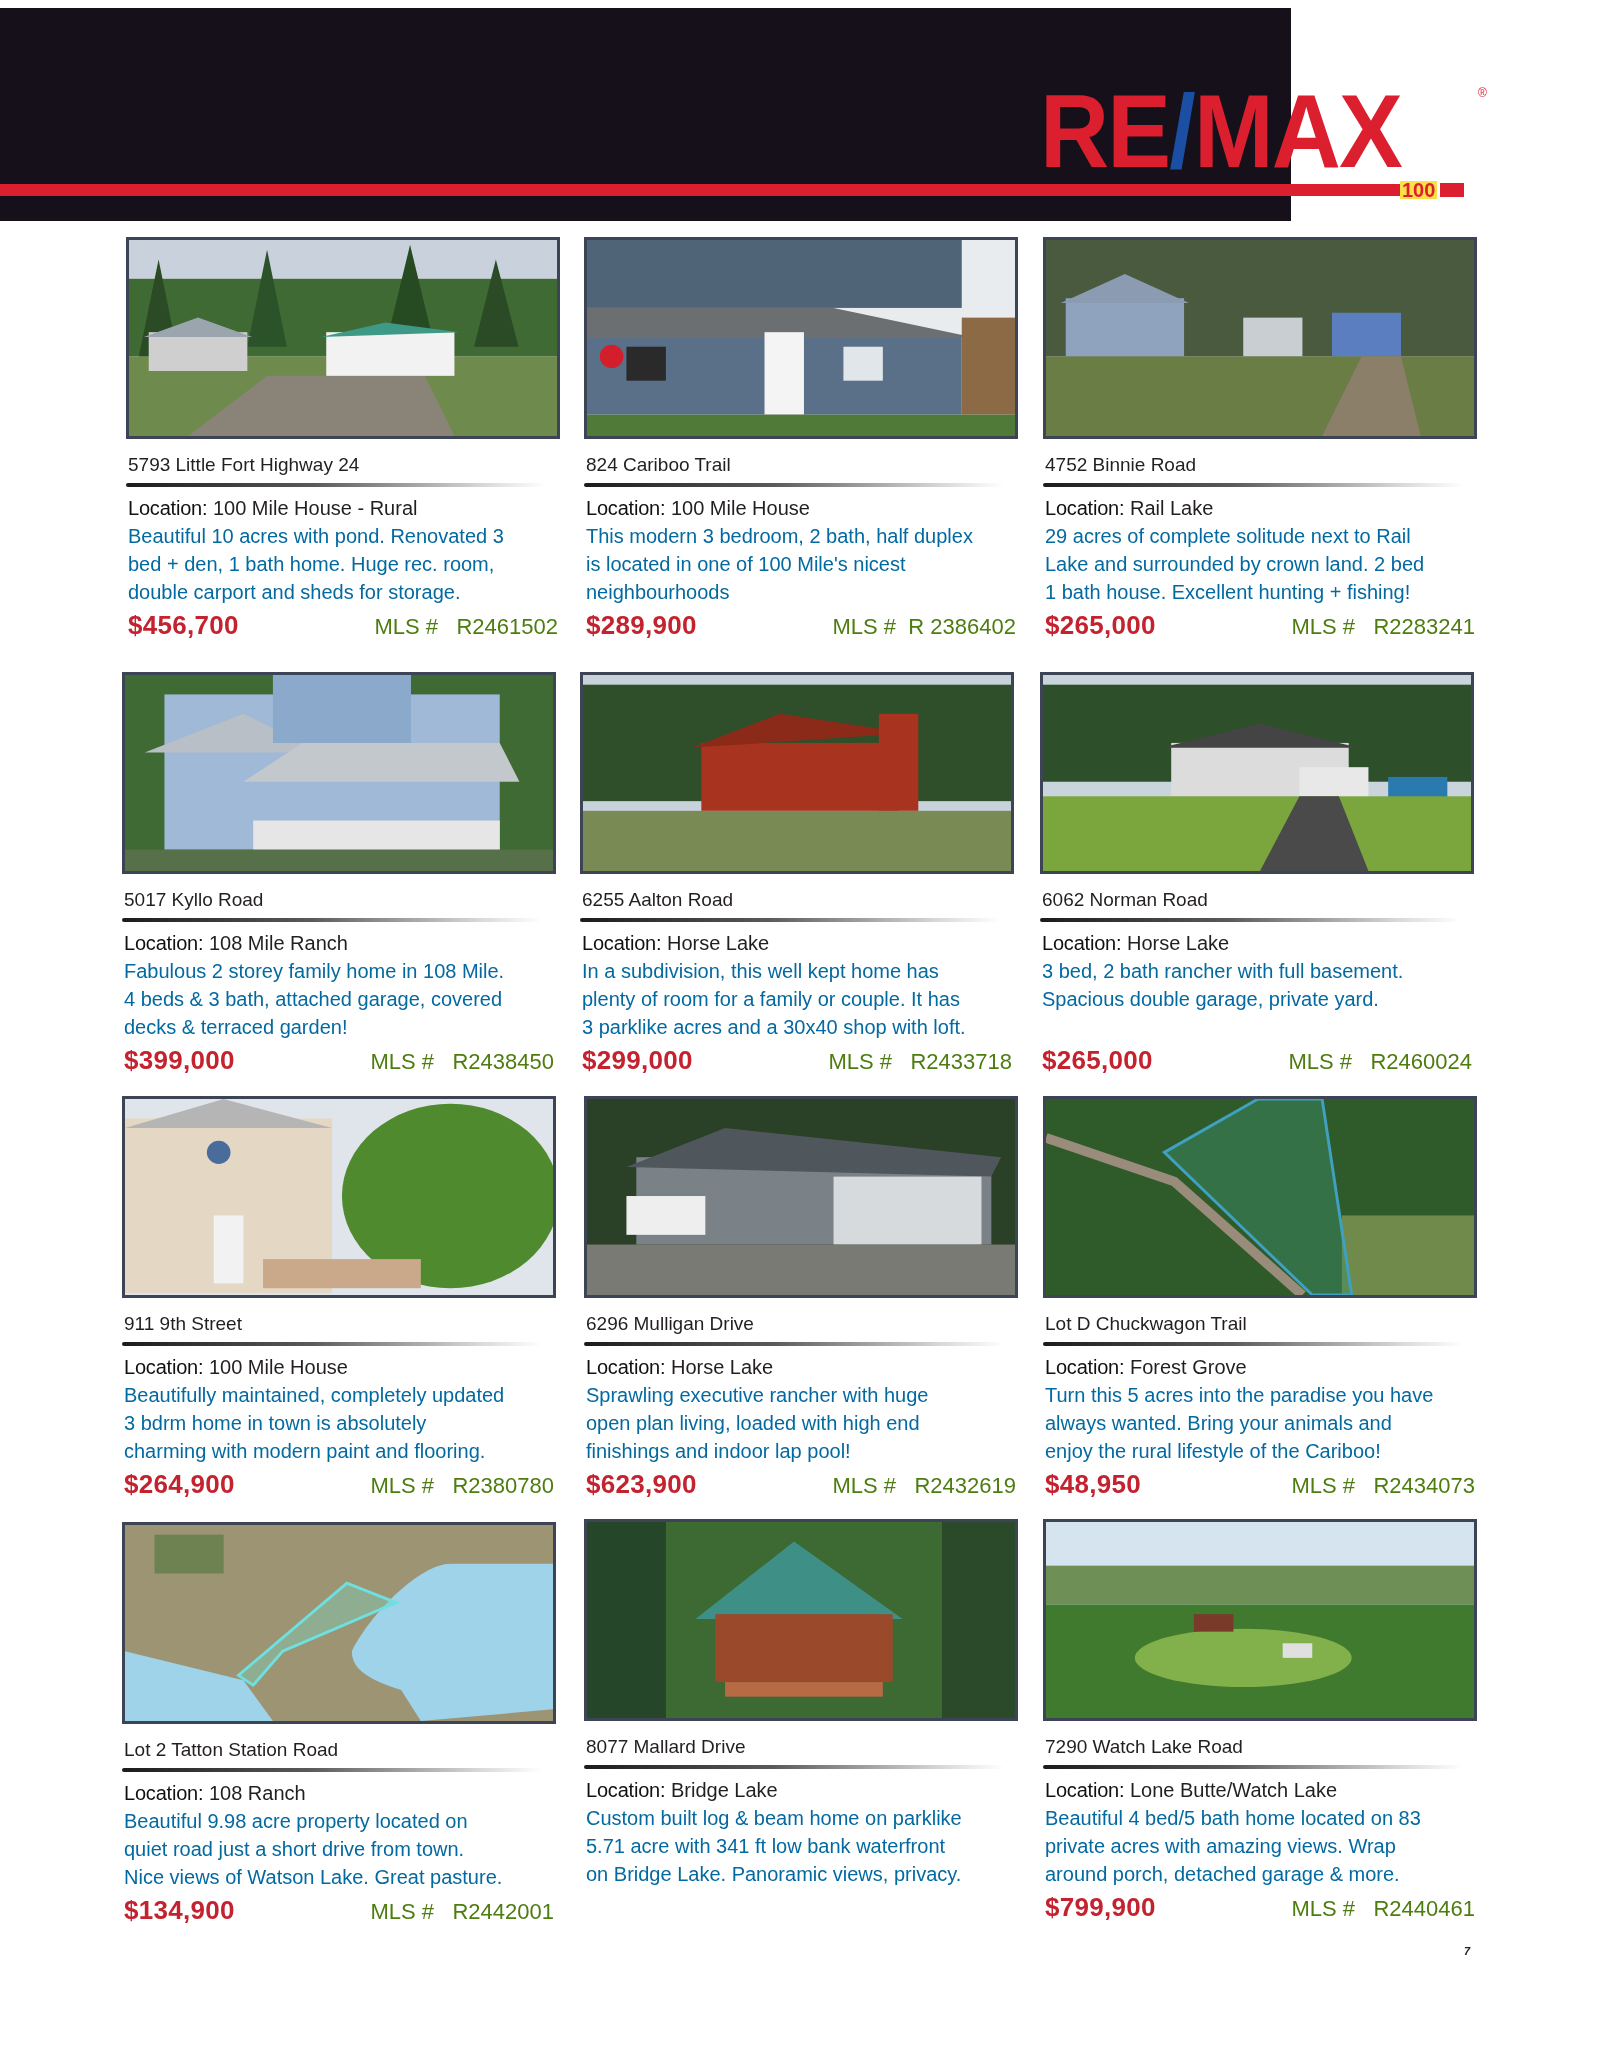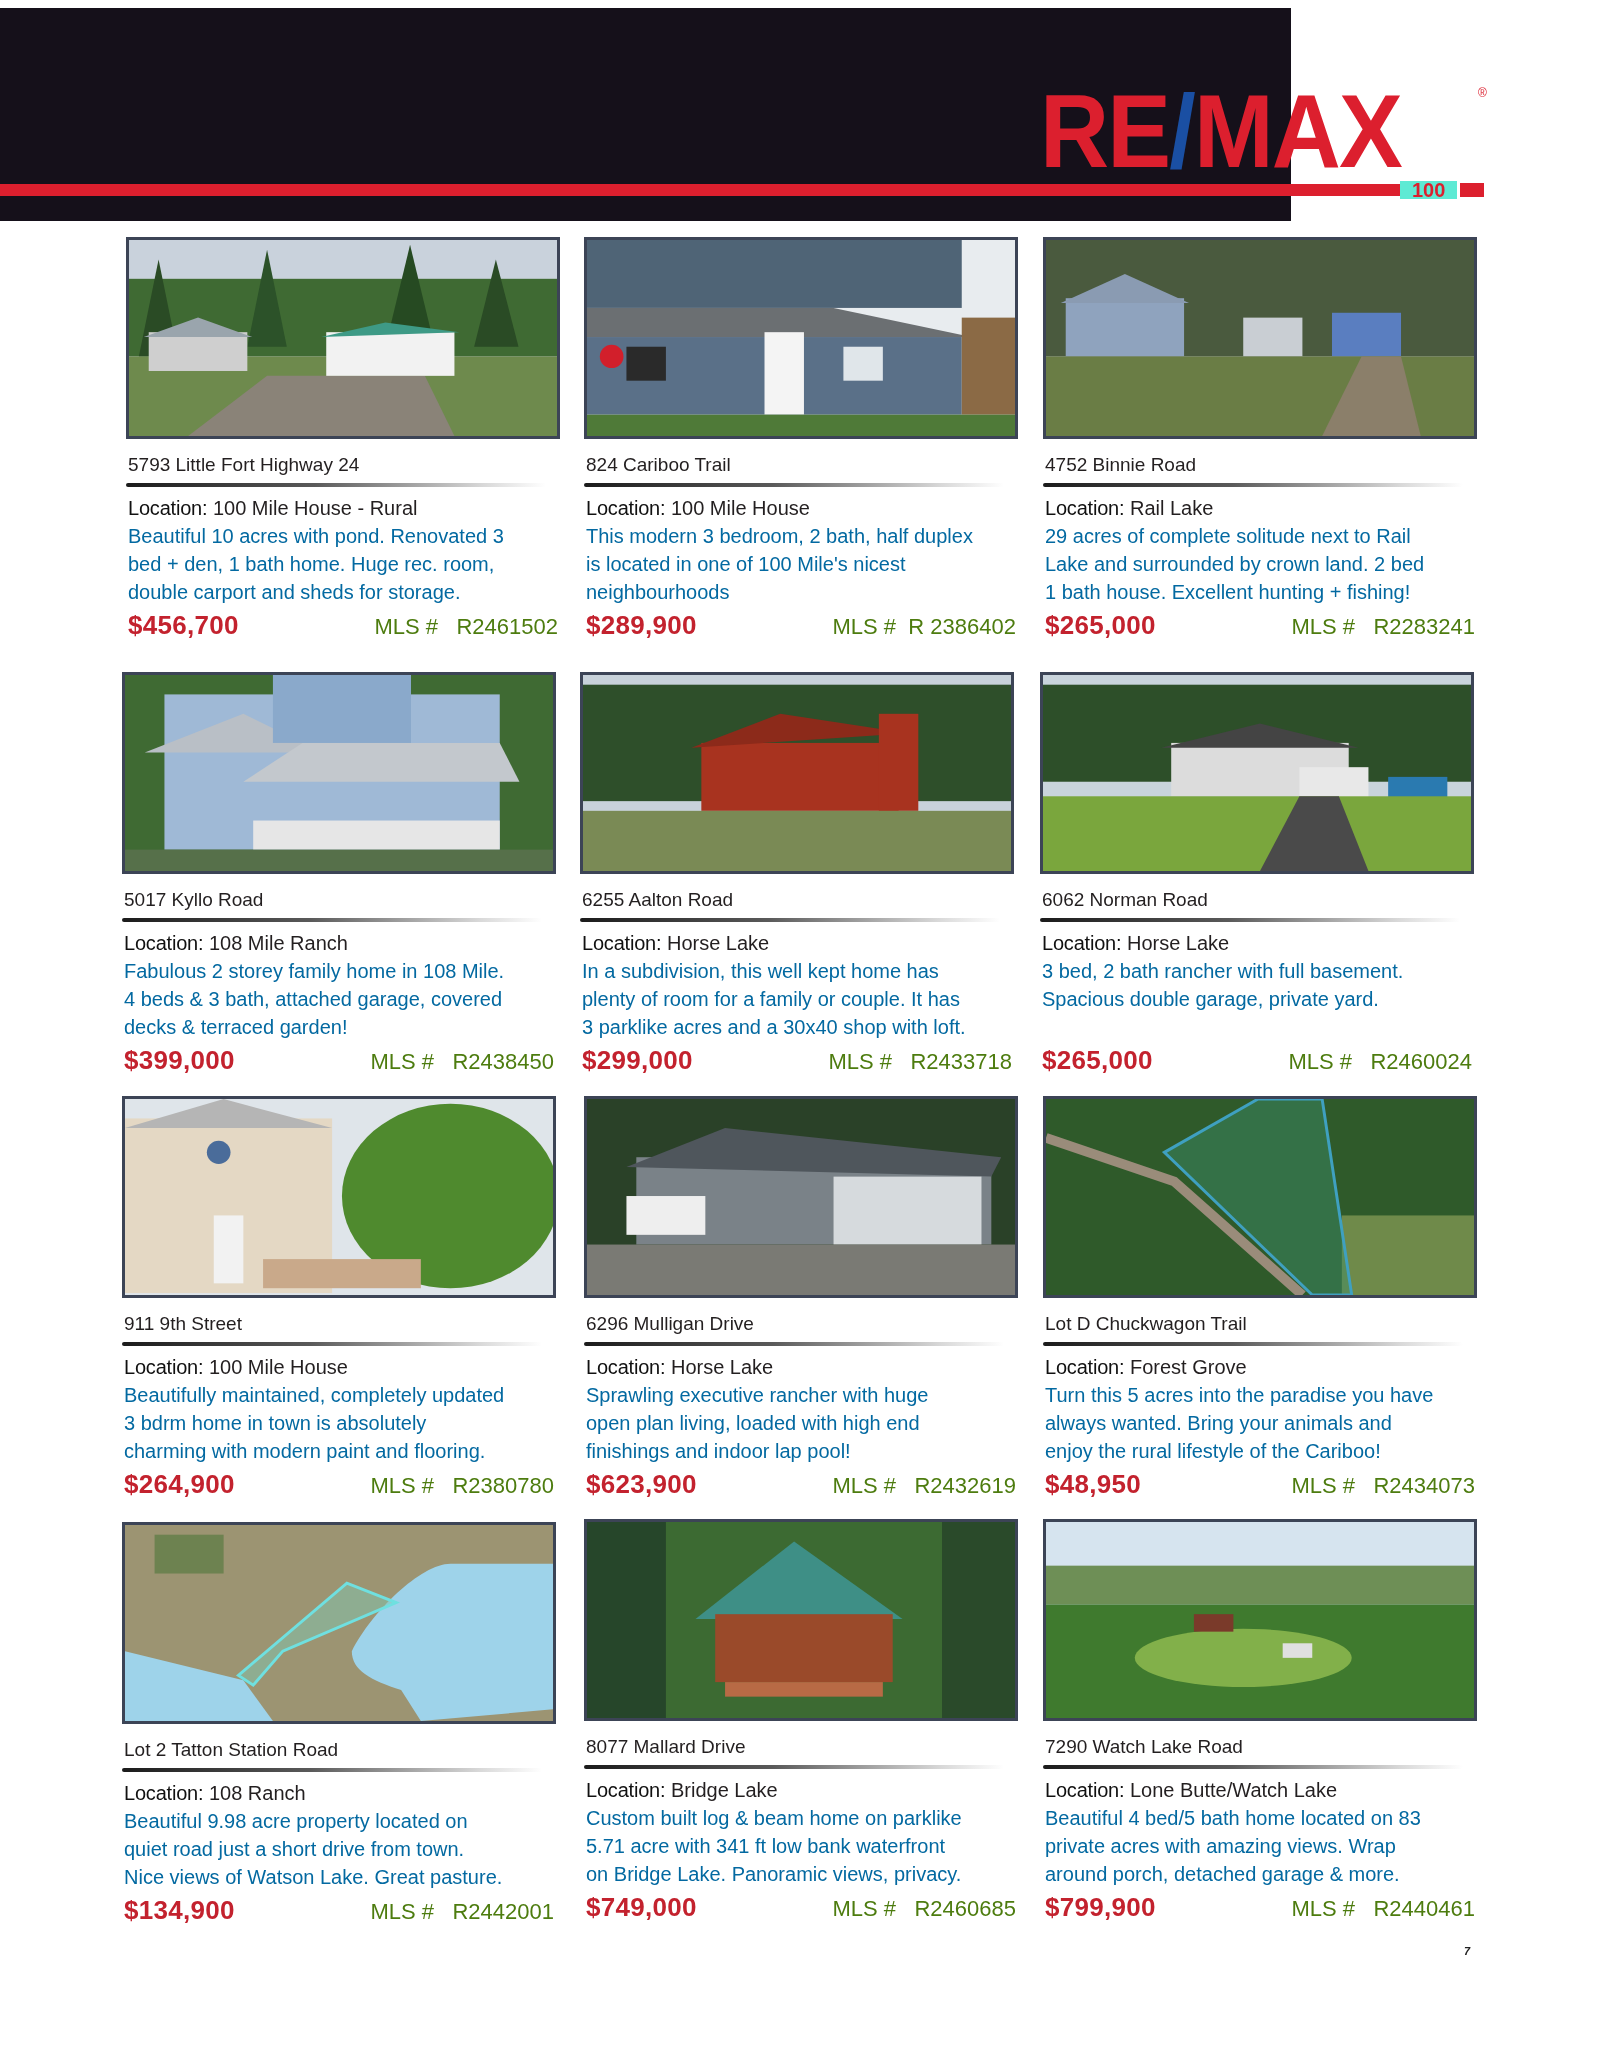--- a/index.html
+++ b/index.html
@@ -7,21 +7,21 @@
   body { font-family: "Liberation Sans", "DejaVu Sans", sans-serif; color: #231f20; position: relative; }
 
   .header { position: absolute; left: 0; top: 8px; width: 1291px; height: 213px; background: #15101a; }
   .header .stripe { position: absolute; left: 0; top: 176px; width: 1400px; height: 12px; background: #dc1f2e; }
   .logo { position: absolute; left: 1040px; top: 78px; width: 440px; height: 115px; }
   .logo-text { position: absolute; left: 0; top: 0; font-family: "Liberation Sans", sans-serif; font-weight: bold;
     font-size: 104px; line-height: 90px; letter-spacing: -2px; color: #dc1f2e; transform: scaleX(0.92); transform-origin: left top; white-space: nowrap; }
   .logo-text .slash { color: #1a4fa3; }
   .logo-reg { position: absolute; left: 438px; top: 0; font-size: 12px; color: #dc1f2e; }
   .logo-sub { position: absolute; left: 360px; top: 95px; height: 18px; display: flex; align-items: center; }
-  .logo-sub .num { font-weight: bold; font-size: 20px; color: #dc1f2e; background: #5eead4; padding: 0 12px; line-height: 18px; }
+  .logo-sub .num { font-weight: bold; font-size: 20px; color: #dc1f2e; background: #fde047; padding: 0 2px; line-height: 18px; }
   .logo-sub .box { width: 24px; height: 14px; background: #dc1f2e; margin-left: 3px; }
 
   .listing { position: absolute; width: 436px; }
   .photo { width: 434px; height: 202px; border: 3px solid #3c4456; position: relative; overflow: hidden; }
   .photo svg { display: block; width: 100%; height: 100%; }
   .title { font-size: 19px; line-height: 28px; margin-top: 12px; padding-left: 2px; color: #231f20; white-space: nowrap; }
   .rule { height: 4px; width: 420px; margin-top: 4px;
     background: linear-gradient(to right, #1b1b1b 0%, #5a5a5a 45%, #d8d8d8 85%, rgba(255,255,255,0) 100%); border-radius: 2px; }
   .loc { font-size: 20px; line-height: 27px; margin-top: 8px; padding-left: 2px; white-space: nowrap; }
   .loc .label { font-weight: normal; color: #111; letter-spacing: -0.2px; }
@@ -299,24 +299,20 @@
       <rect x="130" y="95" width="180" height="70" fill="#9a4a2a"></rect>
         <rect x="140" y="165" width="160" height="15" fill="#b86a45"></rect>
     </svg>
   </div>
   <div class="title">8077 Mallard Drive</div>
   <div class="rule"></div>
   <div class="loc"><span class="label">Location:</span> <span>Bridge Lake</span></div>
   <div class="desc">Custom built log &amp; beam home on parklike
 5.71 acre with 341 ft low bank waterfront
 on Bridge Lake. Panoramic views, privacy.</div>
-  <div class="foot">
-      <span class="price">$749,000</span>
-      <span class="mls"><span>MLS #</span>   <span>R2460685</span></span>
-    </div>
 </div>
 
 <div class="listing" style="left:1043px; top:1519px;">
   <div class="photo">
     <svg viewBox="0 0 434 202" preserveAspectRatio="none">
       <rect width="434" height="202" fill="#d6e4ef"></rect>
         <rect y="45" width="434" height="40" fill="#6e8f56"></rect>
       <rect y="85" width="434" height="117" fill="#3f7a2e"></rect>
         <ellipse cx="200" cy="140" rx="110" ry="30" fill="#82b04a"></ellipse>
       <rect x="150" y="95" width="40" height="18" fill="#7a3a2a"></rect>

